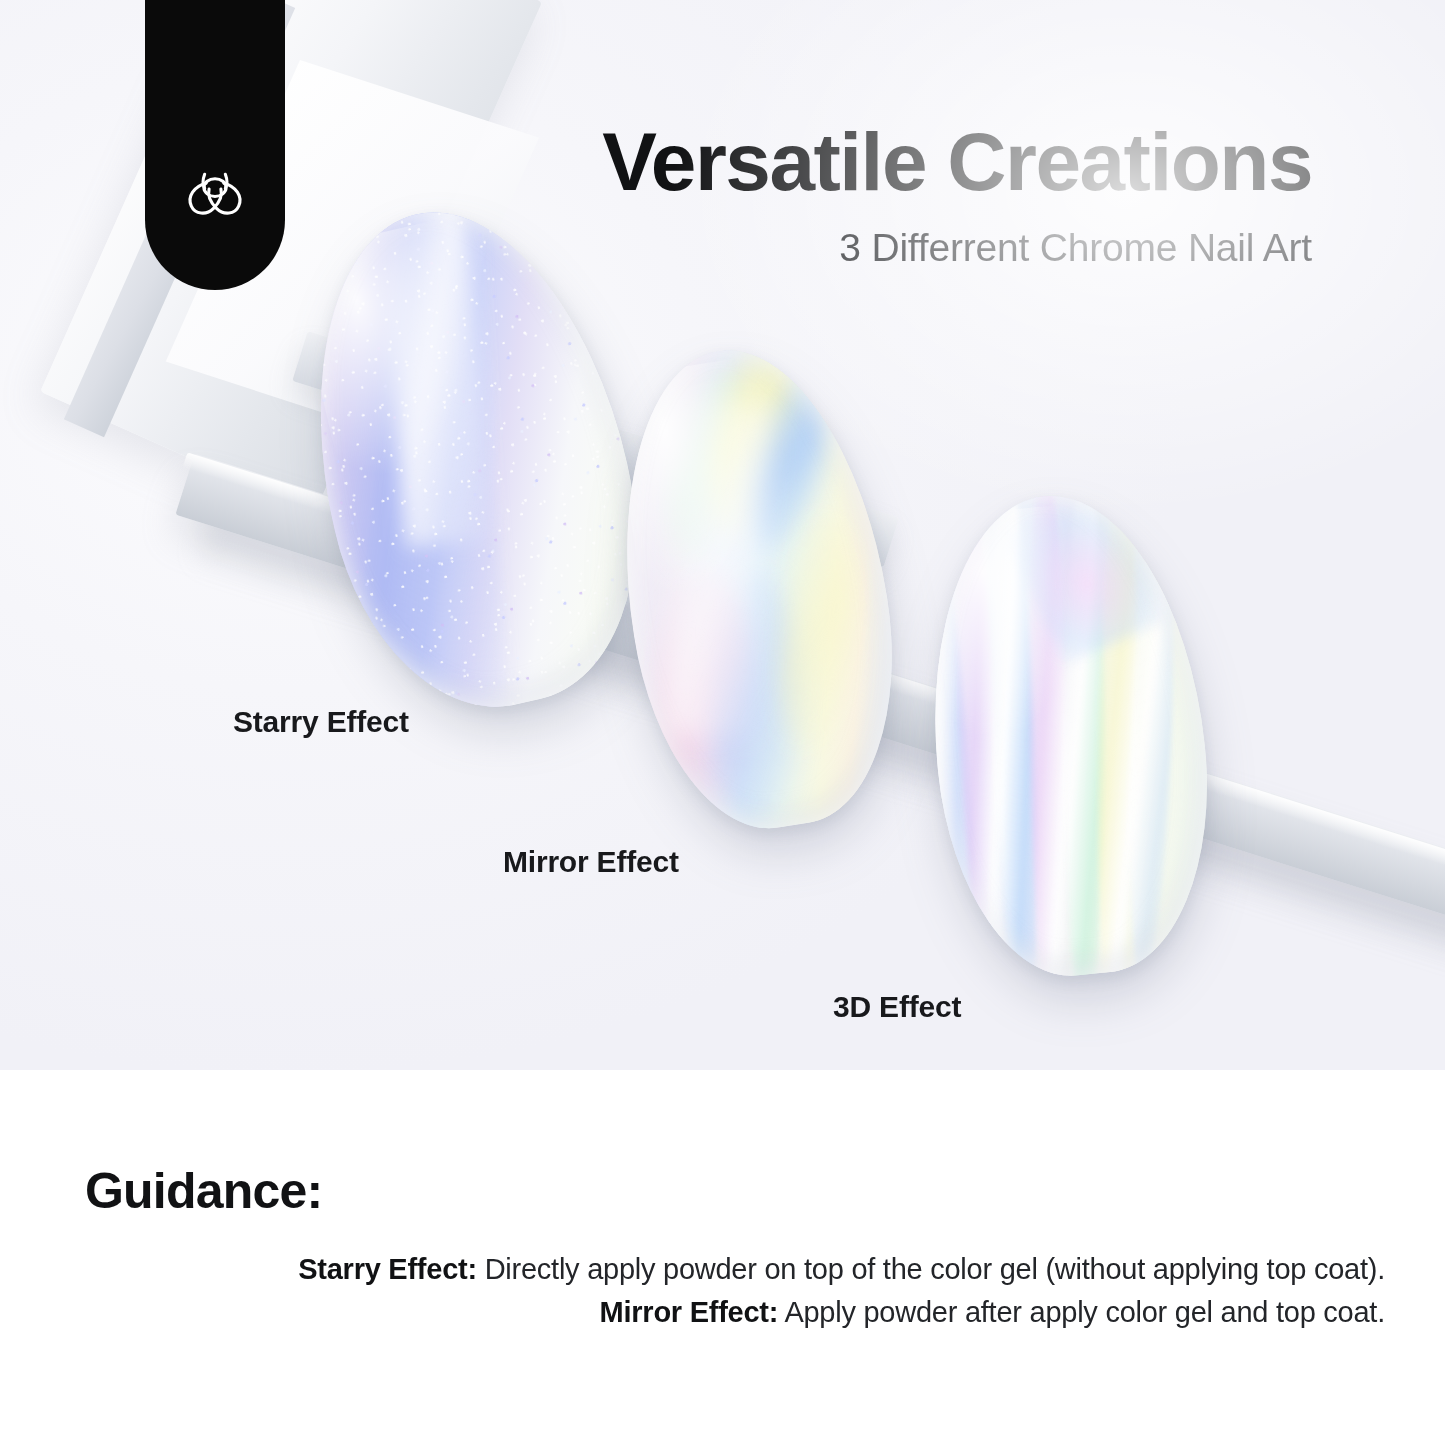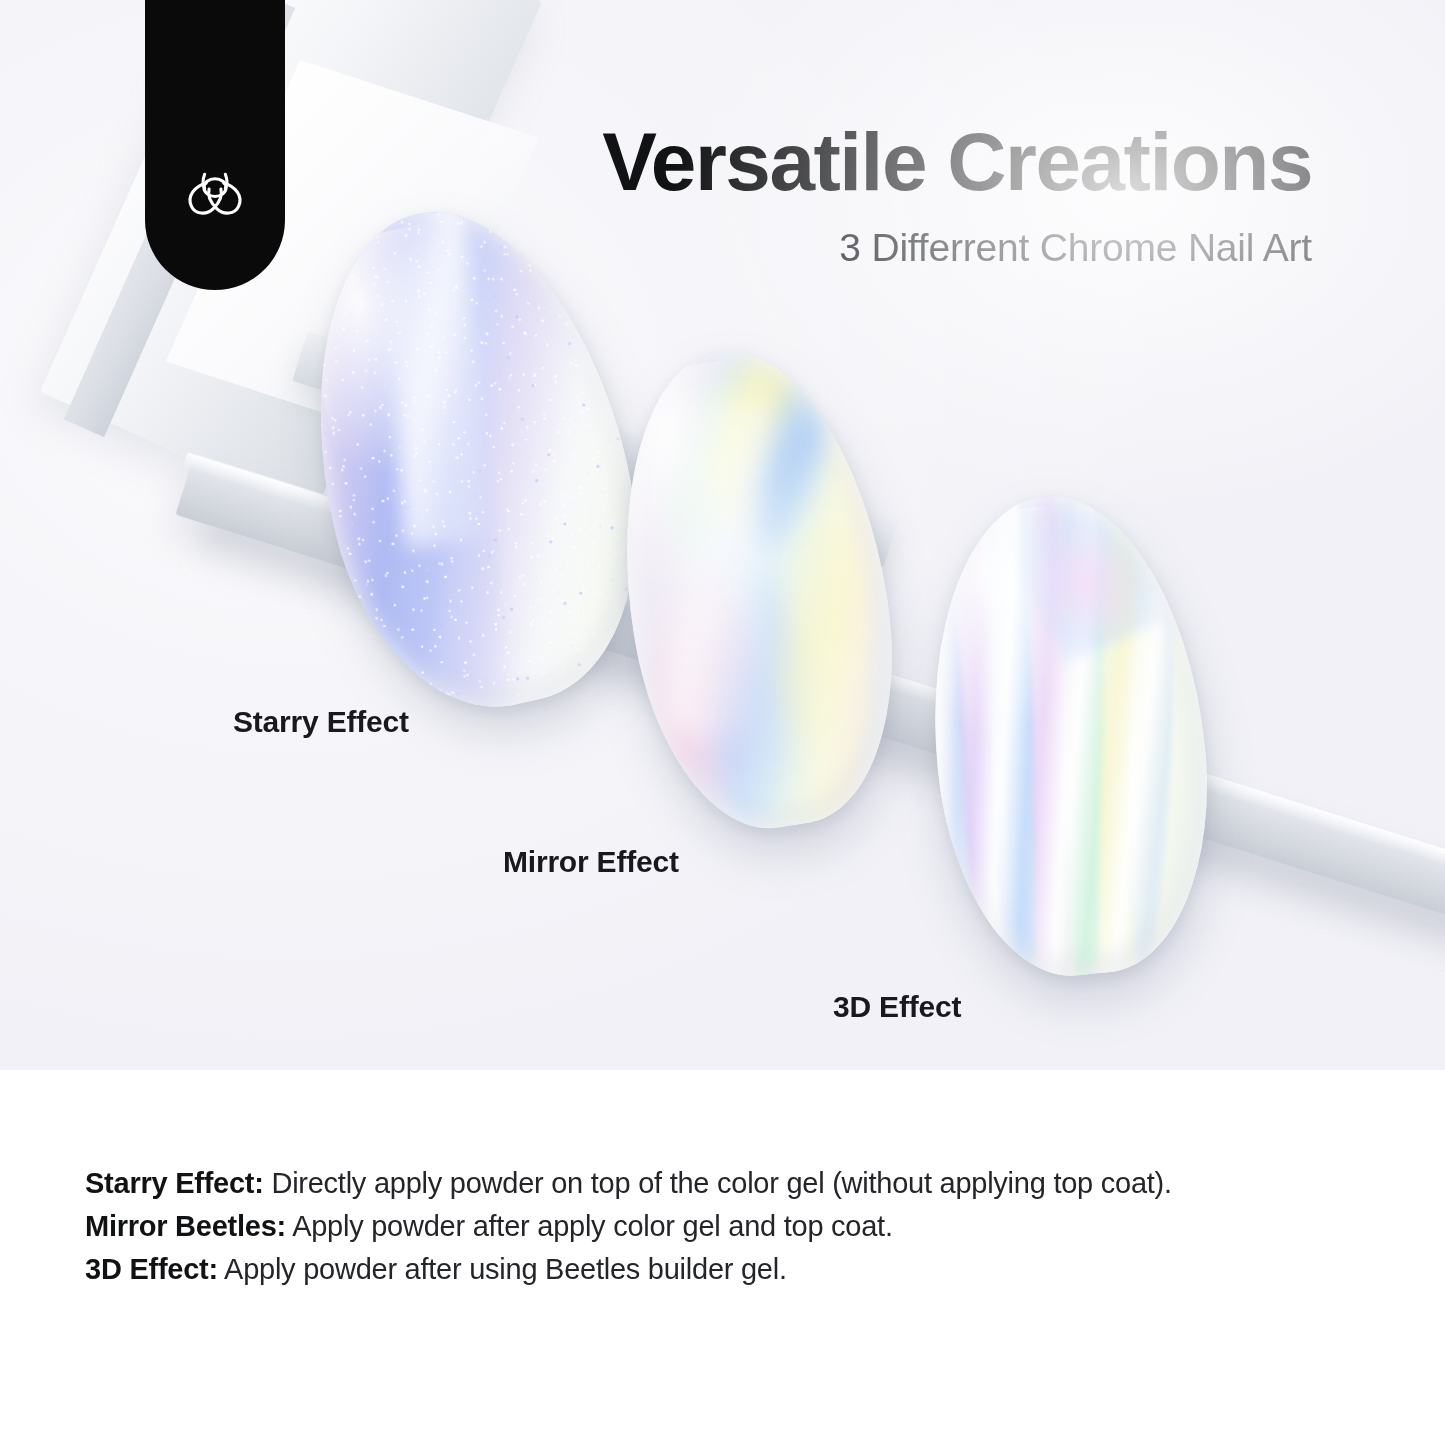--- a/index.html
+++ b/index.html
@@ -295,21 +295,21 @@
     position:absolute; left:0; top:1070px; width:1445px; height:375px;
     background:#ffffff;
     padding:92px 60px 0 85px;
   }
   .guidance-title{
     font-size:50px; font-weight:700; color:#111214;
     letter-spacing:-0.8px; margin-bottom:28px;
   }
   .g-line{
     font-size:29px; color:#232529; line-height:1.48;
-    letter-spacing:-0.25px; white-space:nowrap;
+    letter-spacing:-0.25px; white-space:nowrap;text-align:right;
   }
   .g-label{ font-weight:700; color:#111214; }
   .g-text{ font-weight:400; }
 </style>
 </head>
 <body>
 
 <div class="photo-panel">
 
   <div class="prop block-top"></div>
@@ -373,26 +373,23 @@
     <div class="main-title">Versatile Creations</div>
     <div class="sub-title">3 Differrent Chrome Nail Art</div>
   </div>
 
   <div class="caption" id="caption-starry">Starry Effect</div>
   <div class="caption" id="caption-mirror">Mirror Effect</div>
   <div class="caption" id="caption-3d">3D Effect</div>
 </div>
 
 <div class="guidance">
+  <div class="guidance-title">Guidance:</div>
 
   <div class="g-line">
     <span class="g-label">Starry Effect:</span>
     <span class="g-text">Directly apply powder on top of the color gel (without applying top coat).</span>
   </div>
   <div class="g-line">
-    <span class="g-label">Mirror Beetles:</span>
+    <span class="g-label">Mirror Effect:</span>
     <span class="g-text">Apply powder after apply color gel and top coat.</span>
   </div>
-  <div class="g-line">
-    <span class="g-label">3D Effect:</span>
-    <span class="g-text">Apply powder after using Beetles builder gel.</span>
-  </div>
 </div>
 
 </body></html>

